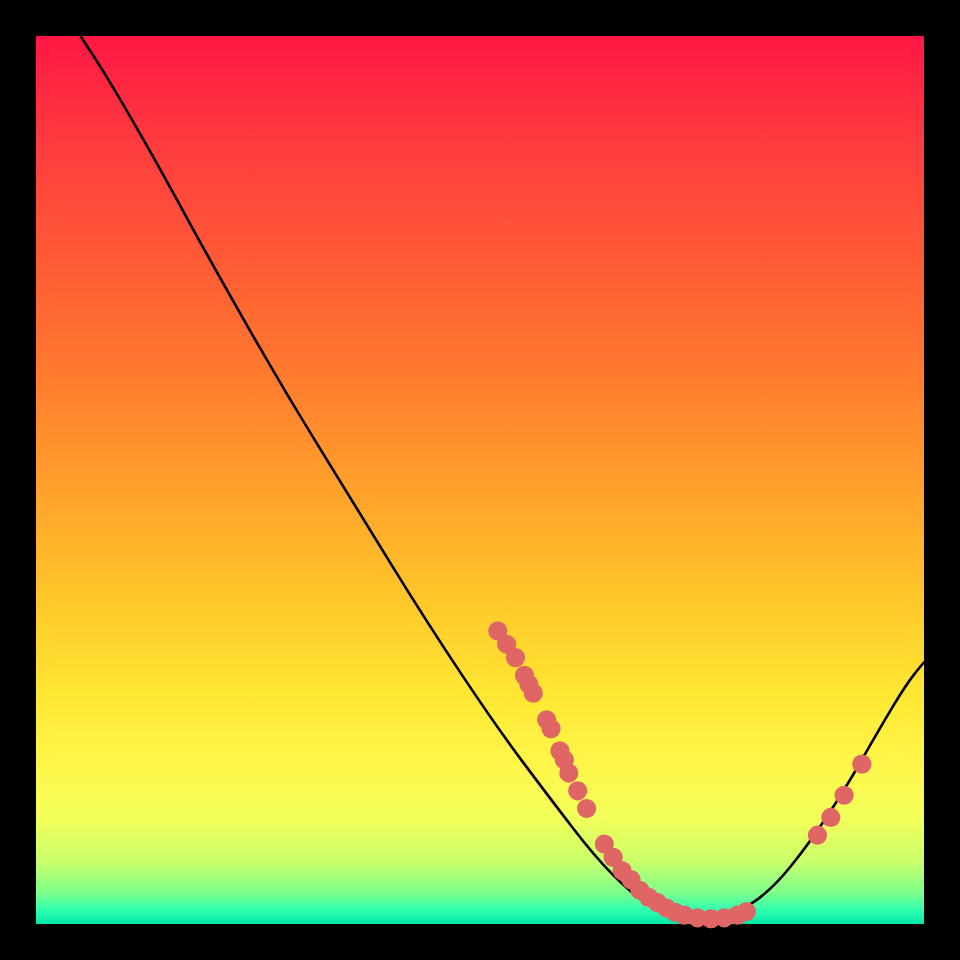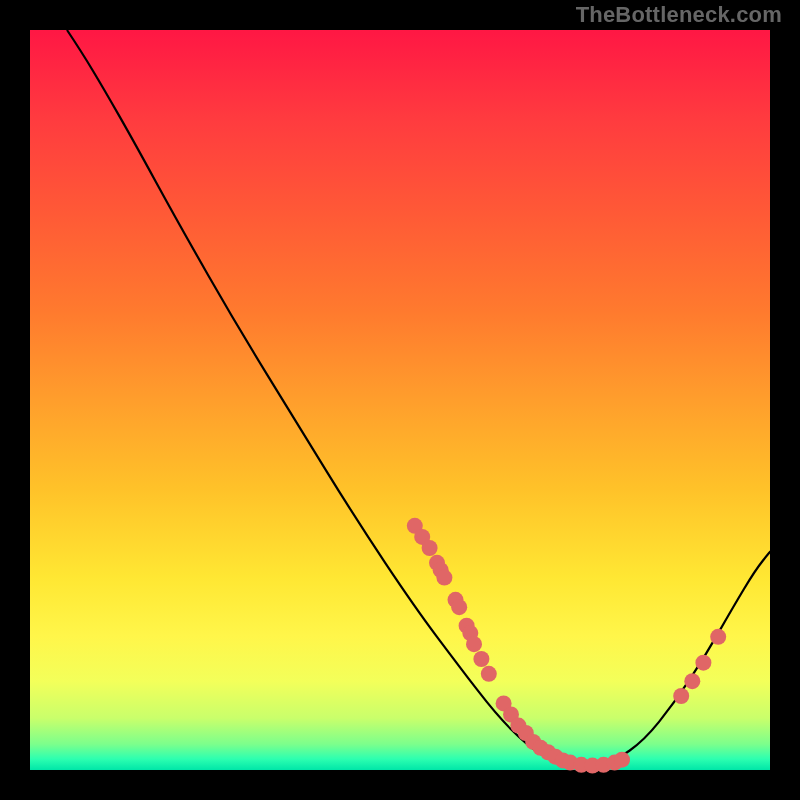--- a/index.html
+++ b/index.html
@@ -28,21 +28,20 @@
     font-family: Arial, sans-serif;
   }
   svg {
     display: block;
   }
 </style>
 </head>
 <body>
 
 <div class="stage">
-  <div class="watermark">TheBottleneck.com</div>
   <svg id="chart-svg" width="800" height="800" viewBox="0 0 800 800">
     <defs>
       <linearGradient id="bg-grad" x1="0" y1="0" x2="0" y2="1">
           <stop offset="0%" stop-color="#ff1744"></stop>
           <stop offset="12%" stop-color="#ff3b3f"></stop>
           <stop offset="25%" stop-color="#ff5a36"></stop>
           <stop offset="38%" stop-color="#ff7a2e"></stop>
           <stop offset="50%" stop-color="#ff9e2c"></stop>
           <stop offset="62%" stop-color="#ffc229"></stop>
           <stop offset="74%" stop-color="#ffe733"></stop>

